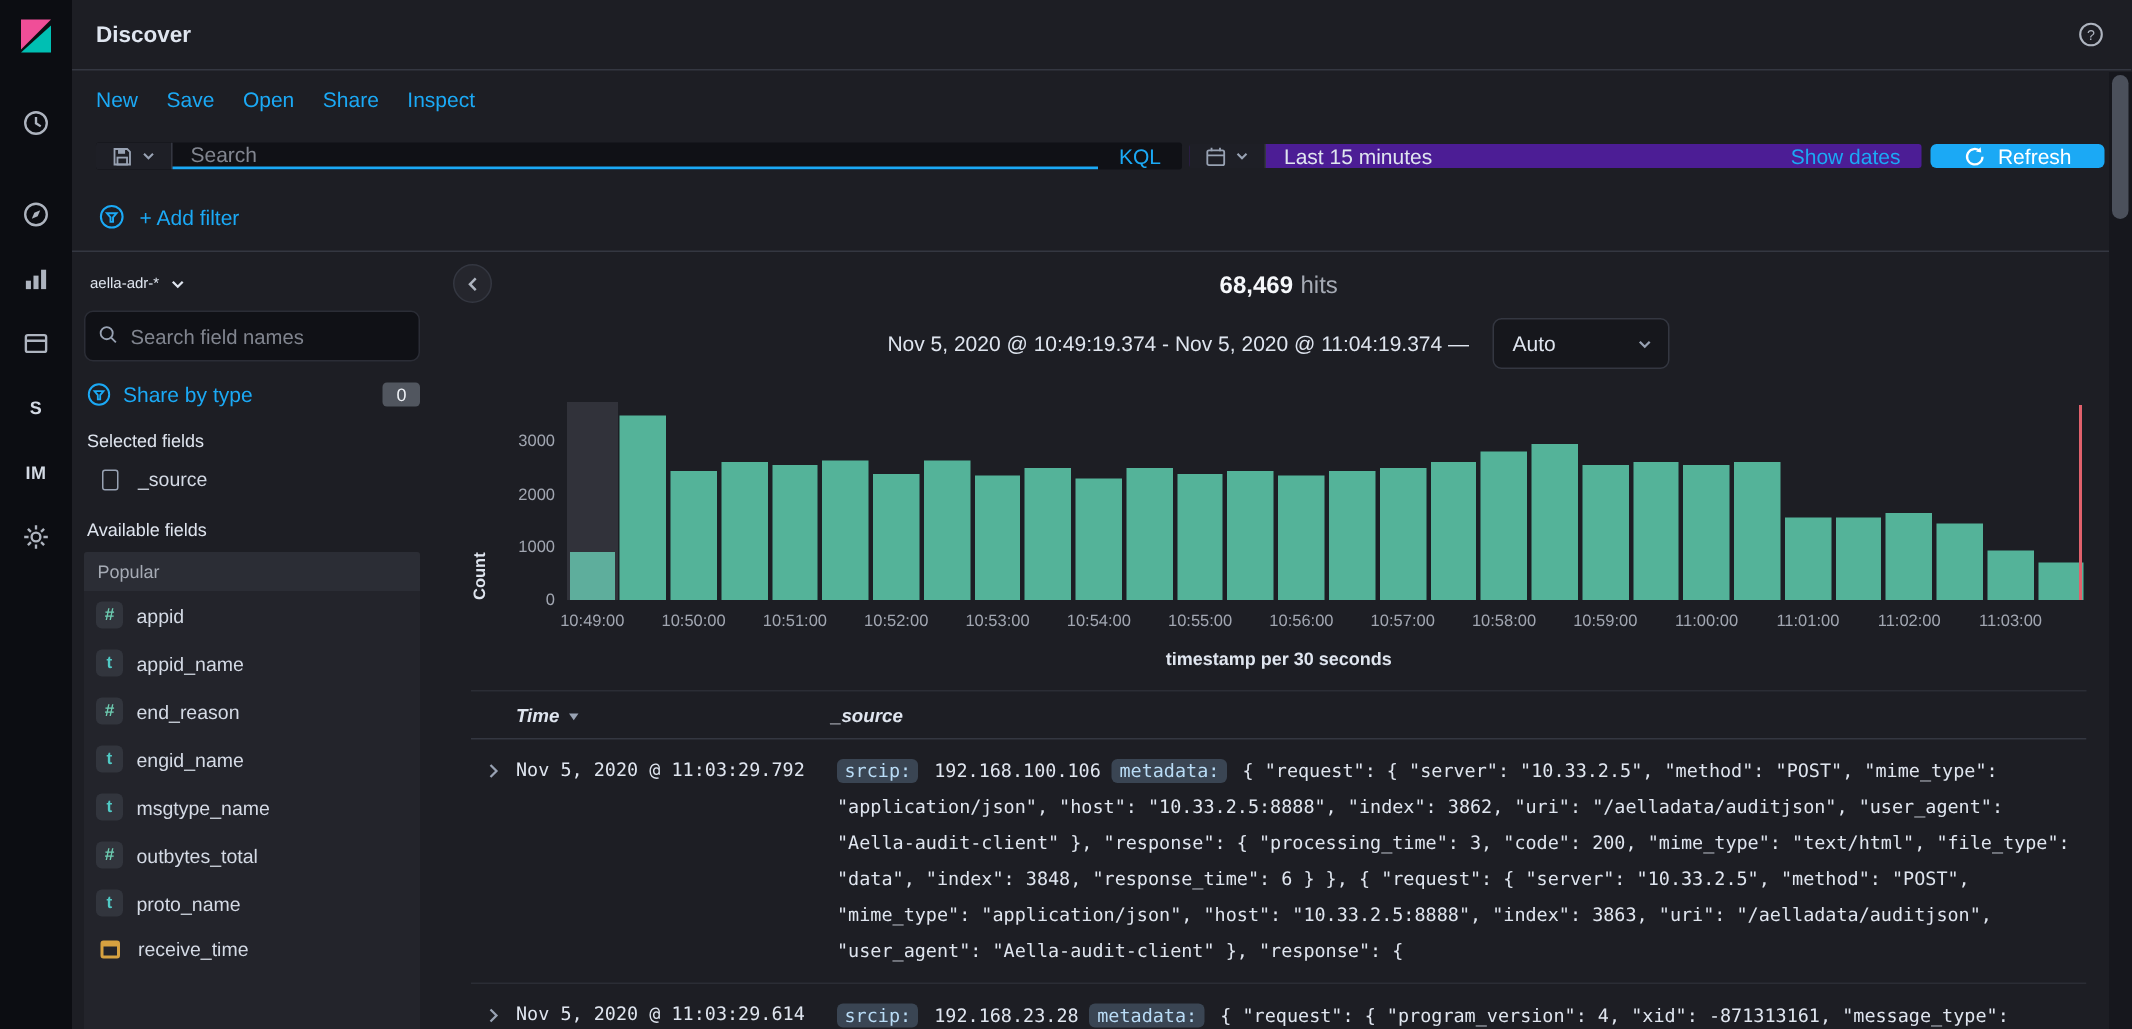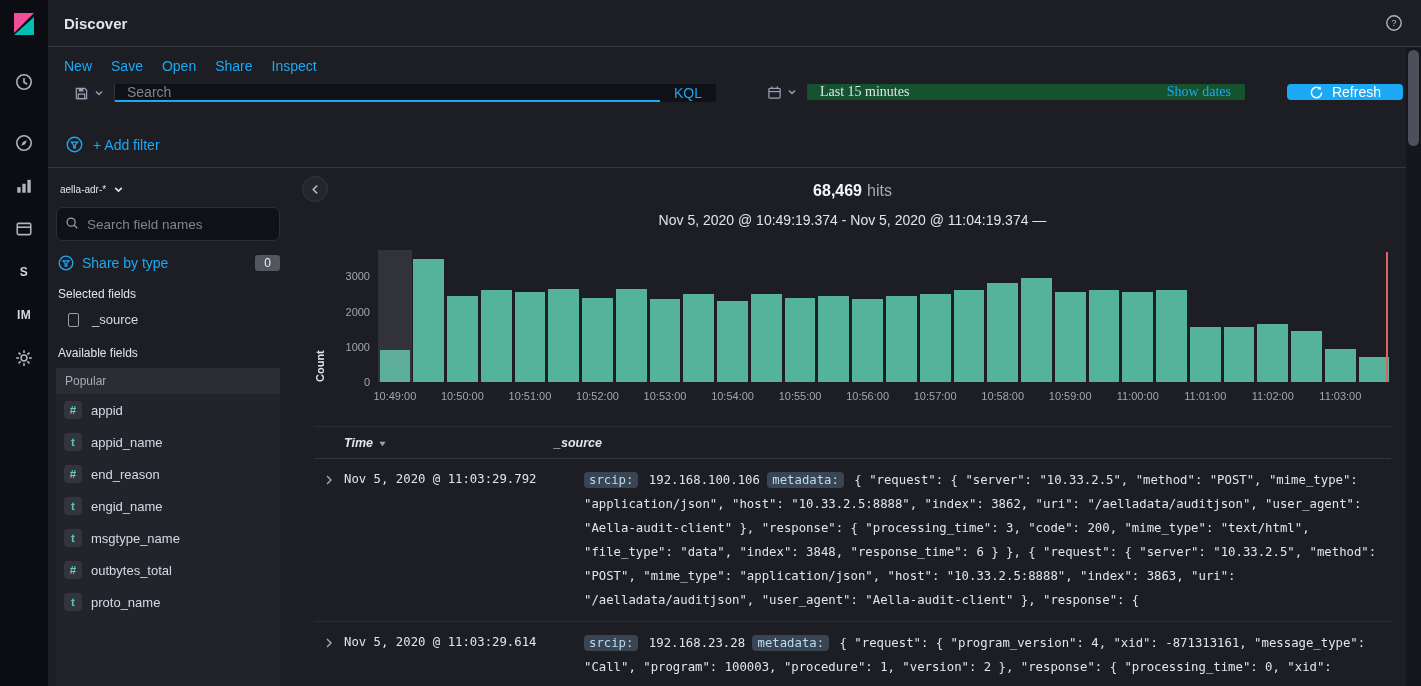--- a/index.html
+++ b/index.html
@@ -25,29 +25,29 @@
   .page{flex:1; min-width:0; display:flex; flex-direction:column; position:relative;}
   .top-bar{height:47px; border-bottom:1px solid var(--border); display:flex; align-items:center; padding:0 18px 0 16px; flex-shrink:0;}
   .page-title{font-size:15px; font-weight:600;}
   .top-bar .spacer{flex:1;}
   .help-btn{cursor:pointer;}
 
   .top-section{border-bottom:1px solid var(--border); padding:0 18px 12px 8px;}
   .nav-links{display:flex; gap:19px; padding:11px 0 10px 8px;}
   .nav-links a{color:var(--blue); font-size:14px;}
 
-  .query-row{display:flex; align-items:flex-start; height:40px; margin-left:8px;gap:36px;}
+  .query-row{display:flex; align-items:center; height:40px; margin-left:8px;}
   .search-bar{flex:1; display:flex; background:var(--input-bg); border-radius:2px; overflow:hidden;}
   .addon{display:flex; align-items:center; gap:5px; padding:0 10px; background:var(--addon-bg);
          border:none; border-right:1px solid var(--border); cursor:pointer; color:var(--sub);}
   .query-input{flex:1; background:transparent; border:none; border-bottom:2px solid var(--blue);
          color:var(--text); font-size:14px; padding:0 12px; outline:none; font-family:"Liberation Sans",sans-serif;}
   .query-input::placeholder{color:#81858f;}
   .kql{background:transparent; border:none; color:var(--blue); font-size:14px; padding:0 14px; cursor:pointer;}
-  .date-picker{display:flex; align-items:center; width:488px; margin-left:5px; background:#14532d; border-radius:2px;font-family:Liberation Serif, serif;}
+  .date-picker{display:flex; align-items:center; width:488px; margin-left:5px; background:#4c1d95; border-radius:2px;}
   .time-range{flex:1; padding-left:12px; font-size:14px; color:var(--text); cursor:pointer;}
   .show-dates{color:var(--blue); padding-right:14px; font-size:14px;}
   .refresh-btn{display:flex; align-items:center; gap:8px; margin-left:6px; padding:0 22px; border:none;
          border-radius:4px; background:var(--blue); color:#fff; font-size:14px; font-weight:500; cursor:pointer; font-family:inherit;}
 
   .filter-row{display:flex; align-items:center; gap:10px; padding:12px 0 2px 10px;}
   .add-filter{color:var(--blue); font-size:14px;}
 
   
   .content{flex:1; min-height:0; display:flex; position:relative;}
@@ -101,21 +101,21 @@
   .xtick{position:absolute; transform:translateX(-50%); font-size:11px; color:#a1a6b1; white-space:nowrap;}
   .axis-title{text-align:center; font-size:12px; font-weight:700; color:var(--text); margin-top:2px;}
 
   
   .doc-table{margin-top:14px; border-top:1px solid var(--border-soft); flex:1; min-height:0; overflow:hidden;}
   .thead{display:flex; padding:9px 0 8px 30px; border-bottom:1px solid var(--border);font-style:italic;}
   .th-time{width:210px; font-size:12.5px; font-weight:700; display:flex; align-items:center; gap:5px; cursor:pointer;}
   .th-source{flex:1; font-size:12.5px; font-weight:700;}
   .doc-row{display:flex; align-items:flex-start; border-bottom:1px solid var(--border-soft); padding:9px 0;}
   .expander{width:30px; background:none; border:none; cursor:pointer; padding-top:6px; display:flex; justify-content:center;}
-  .doc-time{width:240px; flex-shrink:0; font-family:"DejaVu Sans Mono",monospace; font-size:12.3px; color:var(--text); padding-top:4px;}
+  .doc-time{width:214px; flex-shrink:0; font-family:"DejaVu Sans Mono",monospace; font-size:12.3px; color:var(--text); padding-top:4px;}
   .doc-source{flex:1; min-width:0; font-family:"DejaVu Sans Mono",monospace; font-size:12.3px; line-height:24px;
         color:#dfe5ef; word-break:break-word; padding-right:6px;}
   .chip{background:#3a4553; color:#b9dcf6; border-radius:4px; padding:1px 5px; margin-right:3px;}
 
   
   .scrollbar{position:fixed; right:0; top:48px; bottom:0; width:15px; background:#16171d;}
   .scrollbar .thumb{position:absolute; top:2px; left:2px; right:2px; height:96px; background:#4b505b; border-radius:7px;}
 </style>
 </head>
 <body>
@@ -308,36 +308,46 @@
                 <span class="fname">msgtype_name</span>
               </div>
               <div class="field-item">
                 <span class="fbadge number">#</span>
                 <span class="fname">outbytes_total</span>
               </div>
               <div class="field-item">
                 <span class="fbadge string">t</span>
                 <span class="fname">proto_name</span>
               </div>
+              <div class="field-item">
+                <span class="fbadge date"></span>
+                <span class="fname">receive_time</span>
+              </div>
             </div>
         </div>
       </aside>
 
       <button class="collapse-btn">
         <svg width="11" height="11" viewBox="0 0 10 10">
             <path d="M6.5 1.5L3 5l3.5 3.5" fill="none" stroke="#aeb4bf" stroke-width="1.5"></path>
           </svg>
       </button>
 
       <main class="main">
         <div class="hits-line">
           <span class="hits-num">68,469</span><span class="hits-word">hits</span>
         </div>
         <div class="range-line">
           <span>Nov 5, 2020 @ 10:49:19.374 - Nov 5, 2020 @ 11:04:19.374 —</span>
+          <div class="interval-select">
+            <span>Auto</span>
+            <svg width="11" height="11" viewBox="0 0 10 10">
+                <path d="M2 3.5l3 3 3-3" fill="none" stroke="#98a2b3" stroke-width="1.4"></path>
+              </svg>
+          </div>
         </div>
 
         <div class="chart">
           <div class="ylab">Count</div>
           <div class="yaxis">
               <span class="ytick" style="bottom: calc(0% - 6px);">0</span>
               <span class="ytick" style="bottom: calc(26.6667% - 6px);">1000</span>
               <span class="ytick" style="bottom: calc(53.3333% - 6px);">2000</span>
               <span class="ytick" style="bottom: calc(80% - 6px);">3000</span>
             </div>
@@ -447,20 +457,21 @@
                 <span class="xtick" style="left: 55%;">10:57:00</span>
                 <span class="xtick" style="left: 61.6667%;">10:58:00</span>
                 <span class="xtick" style="left: 68.3333%;">10:59:00</span>
                 <span class="xtick" style="left: 75%;">11:00:00</span>
                 <span class="xtick" style="left: 81.6667%;">11:01:00</span>
                 <span class="xtick" style="left: 88.3333%;">11:02:00</span>
                 <span class="xtick" style="left: 95%;">11:03:00</span>
               </div>
           </div>
         </div>
+        <div class="axis-title">timestamp per 30 seconds</div>
 
         <div class="doc-table">
           <div class="thead">
             <span class="th-time">
               <span>Time</span>
               <svg width="9" height="9" viewBox="0 0 10 10">
                   <polygon points="1.5,3 8.5,3 5,8" fill="#98a2b3"></polygon>
                 </svg>
             </span>
             <span class="th-source">_source</span>

